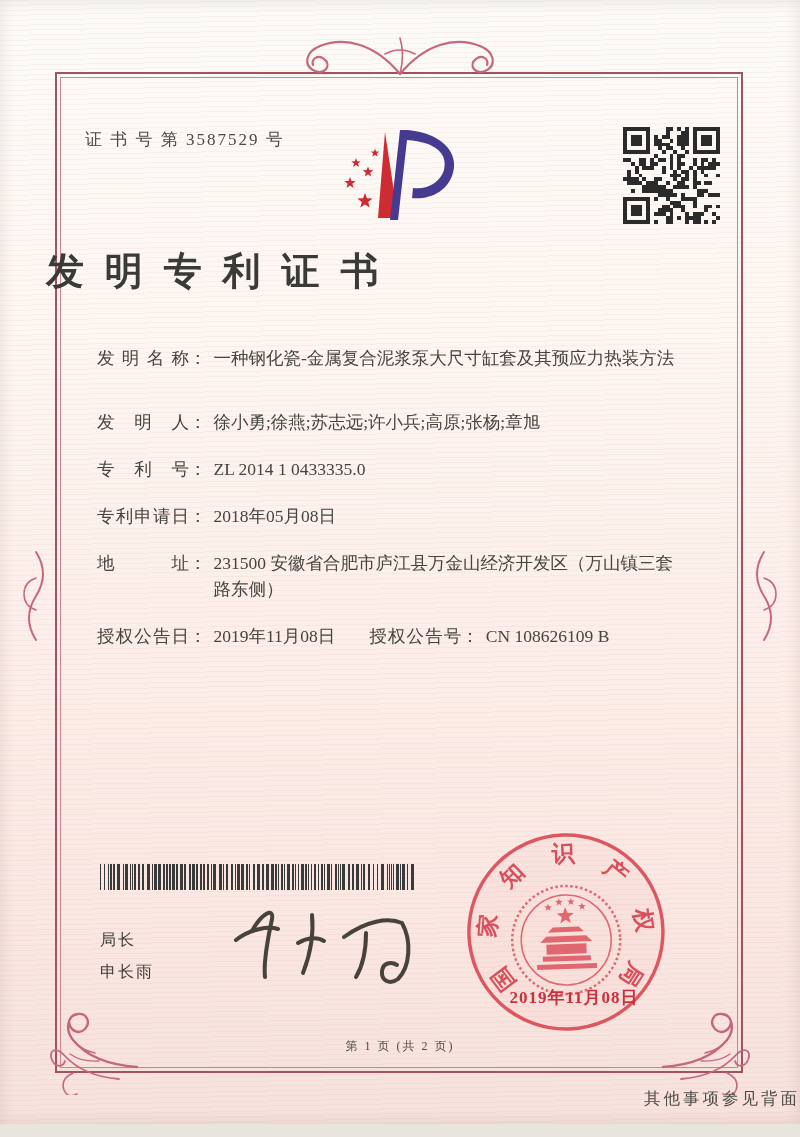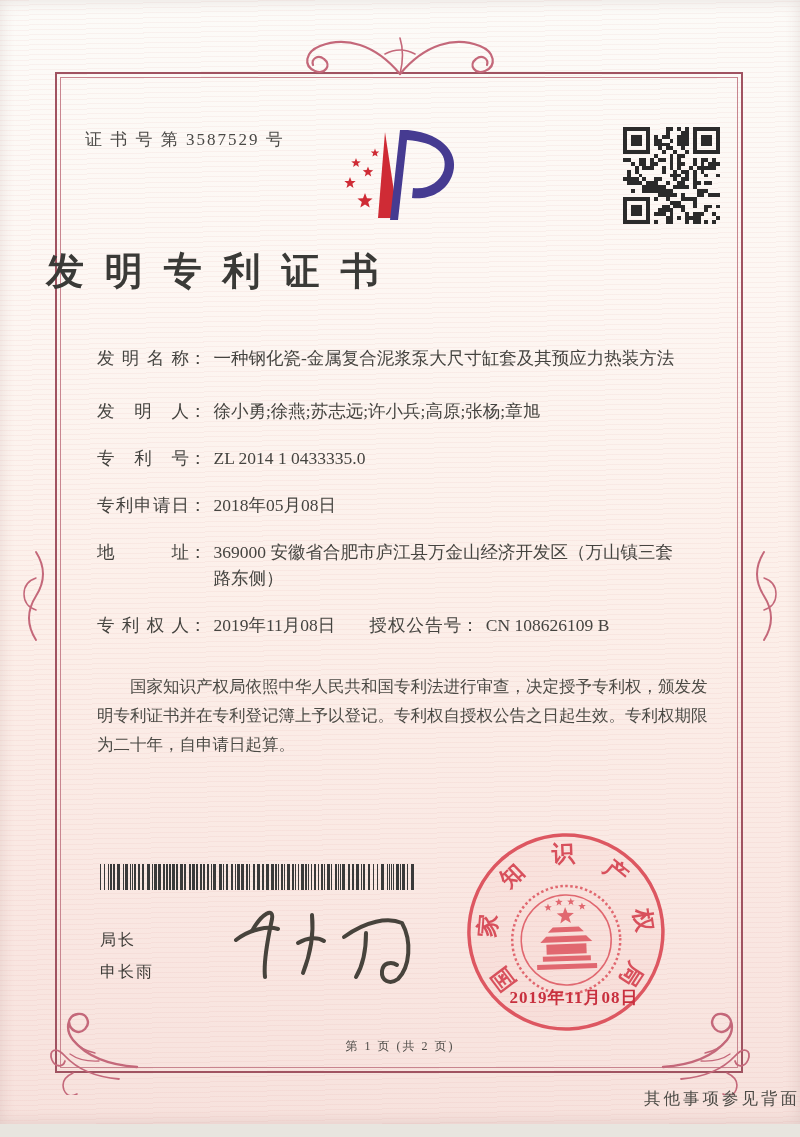--- a/index.html
+++ b/index.html
@@ -18,21 +18,21 @@
   .frame::before{content:"";position:absolute;inset:3px;border:1px solid #c8858f;}
 
   .cert-number{position:absolute;left:85px;top:128px;font-size:17px;letter-spacing:2px;color:#4a4946;}
   .logo{position:absolute;left:328px;top:120px;}
   .qr{position:absolute;left:623px;top:127px;width:97px;height:97px;}
   .doc-title{position:absolute;left:0;top:246px;width:100%;text-align:left;
     font-size:38px;font-weight:bold;color:#3a3a37;letter-spacing:.55em;text-indent:.55em;margin-left:25px;}
 
   .fields{position:absolute;left:97px;top:345px;width:620px;font-size:17.5px;line-height:26px;color:#454440;}
   .field{margin-bottom:21px;}
-  .field:nth-child(1){margin-bottom:27px;}
+  .field:nth-child(1){margin-bottom:38px;}
   .flabel{display:inline-block;width:92px;text-align:justify;text-align-last:justify;vertical-align:top;}
   .colon{margin-right:7px;vertical-align:top;}
   .fvalue{display:inline-block;max-width:470px;vertical-align:top;}
   .grant-pair2{margin-left:34px;}
 
   .paras{position:absolute;left:97px;top:672px;width:614px;font-size:16.5px;line-height:29px;color:#4b4a45;}
   .paras p{margin:0;text-indent:2em;}
 
   .barcode{position:absolute;left:100px;top:864px;}
 
@@ -413,29 +413,28 @@
     <div class="field">
       <span class="flabel">发明人</span><span class="colon">：</span><span class="fvalue">徐小勇;徐燕;苏志远;许小兵;高原;张杨;章旭</span>
     </div>
     <div class="field">
       <span class="flabel">专利号</span><span class="colon">：</span><span class="fvalue">ZL 2014 1 0433335.0</span>
     </div>
     <div class="field">
       <span class="flabel">专利申请日</span><span class="colon">：</span><span class="fvalue">2018年05月08日</span>
     </div>
     <div class="field">
-      <span class="flabel">地址</span><span class="colon">：</span><span class="fvalue" style="width:462px">369000 安徽省合肥市庐江县万金山经济开发区（万山镇三套路东侧）</span>
+      <span class="flabel">地址</span><span class="colon">：</span><span class="fvalue" style="width:462px">231500 安徽省合肥市庐江县万金山经济开发区（万山镇三套路东侧）</span>
     </div>
     <div class="field">
-      <span class="flabel">专利权人</span><span class="colon">：</span><span class="fvalue">2019年11月08日</span><span class="grant-pair2"><span class="flabel">授权公告号</span><span class="colon">：</span><span class="fvalue">CN 108626109 B</span></span>
+      <span class="flabel">授权公告日</span><span class="colon">：</span><span class="fvalue">2019年11月08日</span><span class="grant-pair2"><span class="flabel">授权公告号</span><span class="colon">：</span><span class="fvalue">CN 108626109 B</span></span>
     </div>
   </div>
 
   <div class="paras">
-    <p>国家知识产权局依照中华人民共和国专利法进行审查，决定授予专利权，颁发发明专利证书并在专利登记簿上予以登记。专利权自授权公告之日起生效。专利权期限为二十年，自申请日起算。</p>
   </div>
 
   <svg class="barcode" width="318" height="28" viewBox="0 0 318 28">
     <g id="barcode-bars" fill="#3a3a3a">
         <rect x="0" y="0" width="1" height="26"></rect>
         <rect x="4" y="0" width="1" height="26"></rect>
         <rect x="8" y="0" width="1" height="26"></rect>
         <rect x="10" y="0" width="2" height="26"></rect>
         <rect x="13" y="0" width="2" height="26"></rect>
         <rect x="17" y="0" width="3" height="26"></rect>

